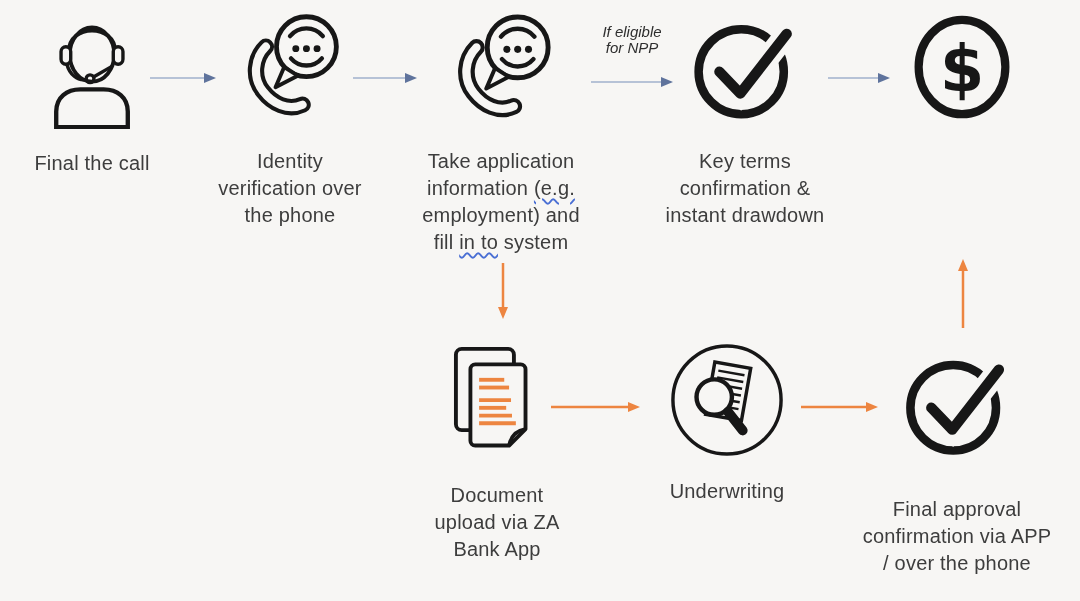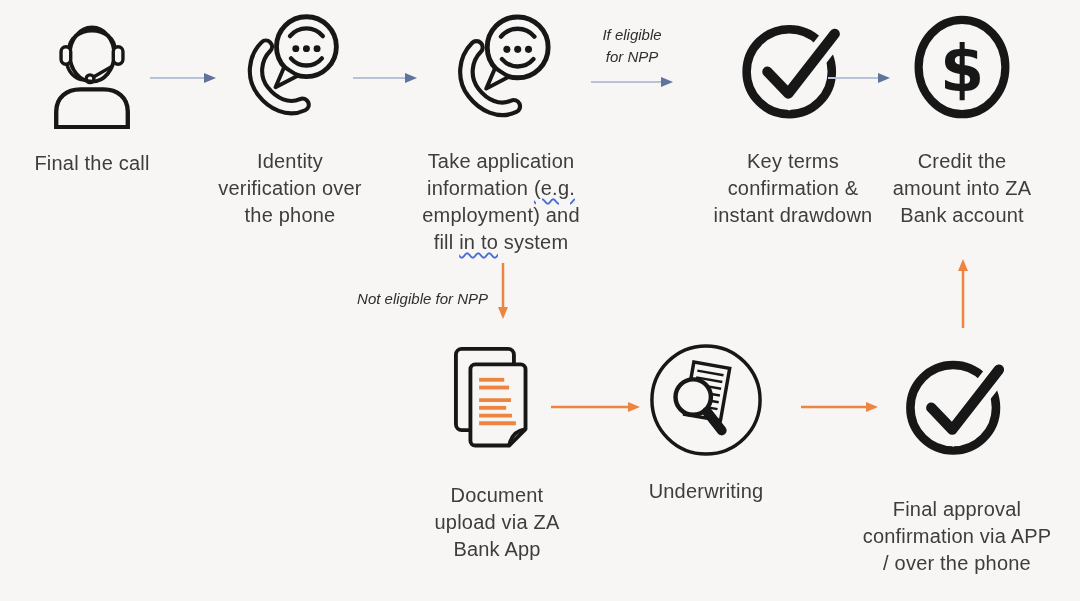--- a/index.html
+++ b/index.html
@@ -25,21 +25,21 @@
     text-decoration-style:wavy;
     text-decoration-color:#4a6fd4;
     text-decoration-thickness:2px;
     text-underline-offset:3px;
   }
   .edge{position:absolute;}
   .edge-label{
     position:absolute;
     font-style:italic;
     font-size:15px;
-    line-height:22px;
+    line-height:16px;
     color:#2e2e2e;
     white-space:pre-line;
   }
   .el-center{text-align:center;}
   .el-right{text-align:right;}
 </style>
 </head>
 <body>
 
 <div class="canvas">
@@ -92,43 +92,40 @@
         <path d="M30,38 C18,50 16,70 27,84 C37,97 53,105 68,98" fill="none" stroke="#171717" stroke-width="17" stroke-linecap="round"></path>
         <path d="M30,38 C18,50 16,70 27,84 C37,97 53,105 68,98" fill="none" stroke="#f7f6f4" stroke-width="8.5" stroke-linecap="round"></path>
       </svg>
     </div>
     <div class="label" style="margin-top:20px;"><span>Take application
 information </span><span class="sq">(e.g.</span><span>
 employment) and
 fill </span><span class="sq">in to</span><span> system</span></div>
   </div>
 
-  <div class="node" style="left:698px;top:6px;width:190px;">
+  <div class="node" style="left:650px;top:6px;width:190px;">
     <div class="icon-wrap" style="height:122px;">
       <svg width="106" height="120" viewBox="0 0 112 122">
         <circle cx="52" cy="66" r="45" fill="none" stroke="#171717" stroke-width="9"></circle>
         <path d="M29,66 L51,89 L100,26" fill="none" stroke="#f7f6f4" stroke-width="24"></path>
         <path d="M29,66 L51,89 L100,26" fill="none" stroke="#171717" stroke-width="11" stroke-linecap="round" stroke-linejoin="round"></path>
       </svg>
     </div>
     <div class="label" style="margin-top:20px;">Key terms
 confirmation &amp;
 instant drawdown</div>
   </div>
 
   <div class="node" style="left:871px;top:6px;width:182px;">
     <div class="icon-wrap" style="height:122px;">
       <svg width="106" height="120" viewBox="0 0 110 122">
         <ellipse cx="55" cy="61" rx="45" ry="49" fill="none" stroke="#171717" stroke-width="8.5"></ellipse>
         <text x="55" y="63" text-anchor="middle" dominant-baseline="central" font-family="DejaVu Sans, Liberation Sans, sans-serif" font-size="66" font-weight="bold" fill="#171717">$</text>
       </svg>
     </div>
-    <div class="label" style="margin-top:20px;">Credit the
-amount into ZA
-Bank account</div>
   </div>
 
   <svg class="edge" style="left:149px;top:71px;" width="68" height="14">
     <line x1="1" y1="7" x2="56" y2="7" stroke="#b6c2d6" stroke-width="2"></line>
     <path d="M55,2 L67,7 L55,12 Z" fill="#5f739c"></path>
   </svg>
 
   <svg class="edge" style="left:352px;top:71px;" width="66" height="14">
     <line x1="1" y1="7" x2="54" y2="7" stroke="#b6c2d6" stroke-width="2"></line>
     <path d="M53,2 L65,7 L53,12 Z" fill="#5f739c"></path>
@@ -139,21 +136,20 @@
   <svg class="edge" style="left:590px;top:75px;" width="84" height="14">
     <line x1="1" y1="7" x2="72" y2="7" stroke="#b6c2d6" stroke-width="2"></line>
     <path d="M71,2 L83,7 L71,12 Z" fill="#5f739c"></path>
   </svg>
 
   <svg class="edge" style="left:827px;top:71px;" width="64" height="14">
     <line x1="1" y1="7" x2="52" y2="7" stroke="#b6c2d6" stroke-width="2"></line>
     <path d="M51,2 L63,7 L51,12 Z" fill="#5f739c"></path>
   </svg>
 
-  <div class="edge-label el-right" style="left:328px;top:288px;width:160px;">Not eligible for NPP</div>
   <svg class="edge" style="left:496px;top:262px;" width="14" height="58">
     <line x1="7" y1="1" x2="7" y2="46" stroke="#ED8540" stroke-width="2.5"></line>
     <path d="M2,45 L7,57 L12,45 Z" fill="#ED8540"></path>
   </svg>
 
   <div class="node" style="left:412px;top:344px;width:170px;">
     <div class="icon-wrap" style="height:118px;">
       <svg width="92" height="116" viewBox="0 0 95 120">
         <rect x="5" y="4" width="60" height="84" rx="6" fill="#f7f6f4" stroke="#171717" stroke-width="4"></rect>
         <path d="M25,20 h47 a5,5 0 0 1 5,5 v62 l-17,17 h-35 a5,5 0 0 1 -5,-5 v-74 a5,5 0 0 1 5,-5 z" fill="#f7f6f4" stroke="#171717" stroke-width="4" stroke-linejoin="round"></path>
@@ -166,21 +162,21 @@
           <line x1="29" y1="73" x2="63" y2="73"></line>
           <line x1="29" y1="81" x2="67" y2="81"></line>
         </g>
       </svg>
     </div>
     <div class="label" style="margin-top:20px;">Document
 upload via ZA
 Bank App</div>
   </div>
 
-  <div class="node" style="left:624px;top:340px;width:164px;">
+  <div class="node" style="left:645px;top:340px;width:164px;">
     <div class="icon-wrap" style="height:120px;">
       <svg width="118" height="118" viewBox="0 0 120 120">
         <circle cx="60" cy="60" r="55" fill="none" stroke="#171717" stroke-width="3.5"></circle>
         <g transform="rotate(10 60 55)">
           <rect x="42" y="24" width="37" height="54" fill="#f7f6f4" stroke="#171717" stroke-width="3.5"></rect>
           <g stroke="#171717" stroke-width="2.5">
             <line x1="47" y1="32" x2="74" y2="32"></line>
             <line x1="47" y1="39" x2="74" y2="39"></line>
             <line x1="47" y1="46" x2="74" y2="46"></line>
             <line x1="47" y1="53" x2="74" y2="53"></line>

